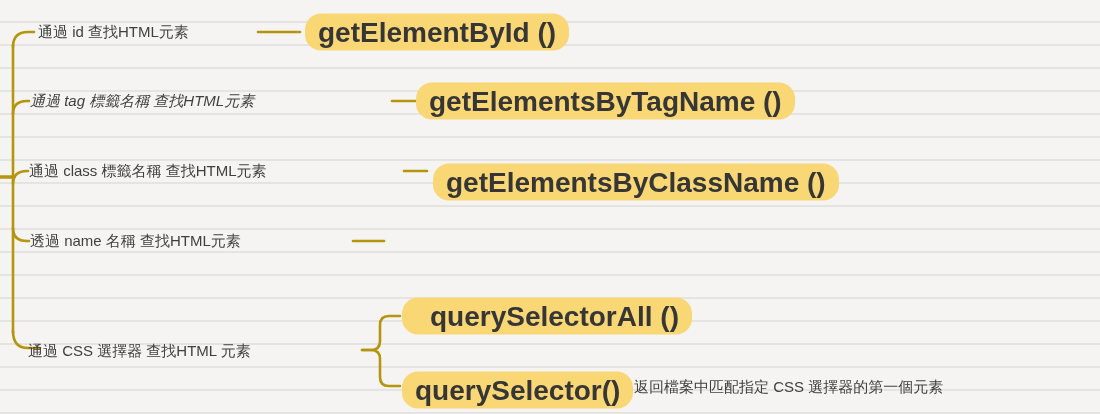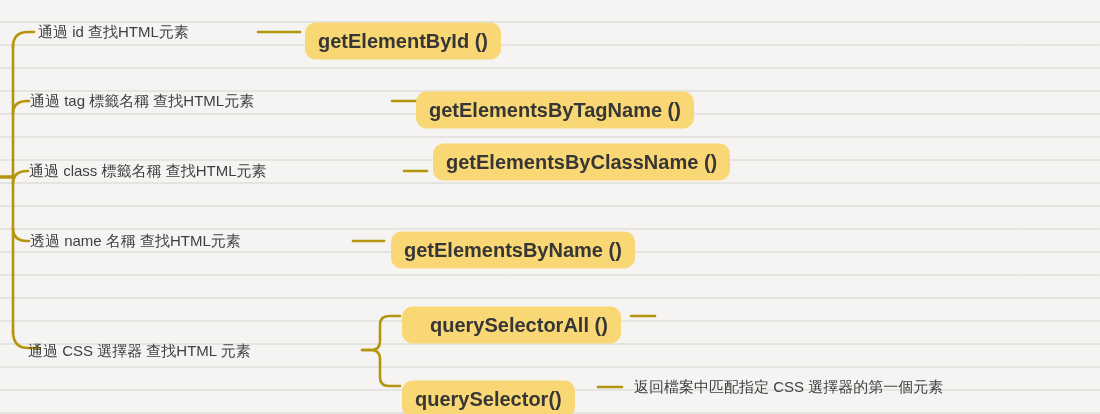--- a/index.html
+++ b/index.html
@@ -30,26 +30,25 @@
     white-space:nowrap;
     line-height:1.2;
   }
   .method-node{
     position:absolute;
     transform:translateY(-50%);
     height:37px;
     display:flex;align-items:center;
     padding:0 13px;
     background:#f8d774;
-    border-radius:11px;
+    border-radius:16px;
     font-weight:700;
-    font-size:20px;
+    font-size:28px;
     color:#363636;
     white-space:nowrap;
-    margin-top:9px;
   }
 </style>
 </head>
 <body>
 
 <div class="canvas">
 
   <svg class="connectors" viewBox="0 0 1100 414" fill="none">
 
     <path d="M0 177 H14" stroke="#b5940e" stroke-width="3.5" stroke-linecap="round"></path>
@@ -70,28 +69,27 @@
     <path d="M362 350 H371 Q380 350 380 341 V325 Q380 316 389 316 H400" stroke="#b5940e" stroke-width="2.6" stroke-linecap="round"></path>
     <path d="M362 350 H371 Q380 350 380 359 V377 Q380 386 389 386 H400" stroke="#b5940e" stroke-width="2.6" stroke-linecap="round"></path>
 
     <path d="M631 316 H655" stroke="#b5940e" stroke-width="2.6" stroke-linecap="round"></path>
     <path d="M598 387 H622" stroke="#b5940e" stroke-width="2.6" stroke-linecap="round"></path>
   </svg>
 
   <div class="topic-label" style="left:38px;top:32px;">通過 id 查找HTML元素</div>
   <div class="method-node" style="left:305px;top:32px;">getElementById ()</div>
 
-  <div class="topic-label" style="left:30px;top:101px;">通過 tag 標籤名稱 查找HTML元素</div>
+  <div class="topic-label" style="left:30px;top:101px;font-style:italic;">通過 tag 標籤名稱 查找HTML元素</div>
   <div class="method-node" style="left:416px;top:101px;">getElementsByTagName ()</div>
 
   <div class="topic-label" style="left:29px;top:171px;">通過 class 標籤名稱 查找HTML元素</div>
-  <div class="method-node" style="left:433px;top:153px;">getElementsByClassName ()</div>
+  <div class="method-node" style="left:433px;top:182px;">getElementsByClassName ()</div>
 
   <div class="topic-label" style="left:30px;top:241px;">透過 name 名稱 查找HTML元素</div>
-  <div class="method-node" style="left:391px;top:241px;">getElementsByName ()</div>
 
   <div class="topic-label" style="left:28px;top:351px;">通過 CSS 選擇器 查找HTML 元素</div>
 
   <div class="method-node" style="left:402px;top:316px;padding-left:28px;">querySelectorAll ()</div>
 
   <div class="method-node" style="left:402px;top:390px;">querySelector()</div>
   <div class="topic-label" style="left:634px;top:387px;">返回檔案中匹配指定 CSS 選擇器的第一個元素</div>
 
 </div>
 

